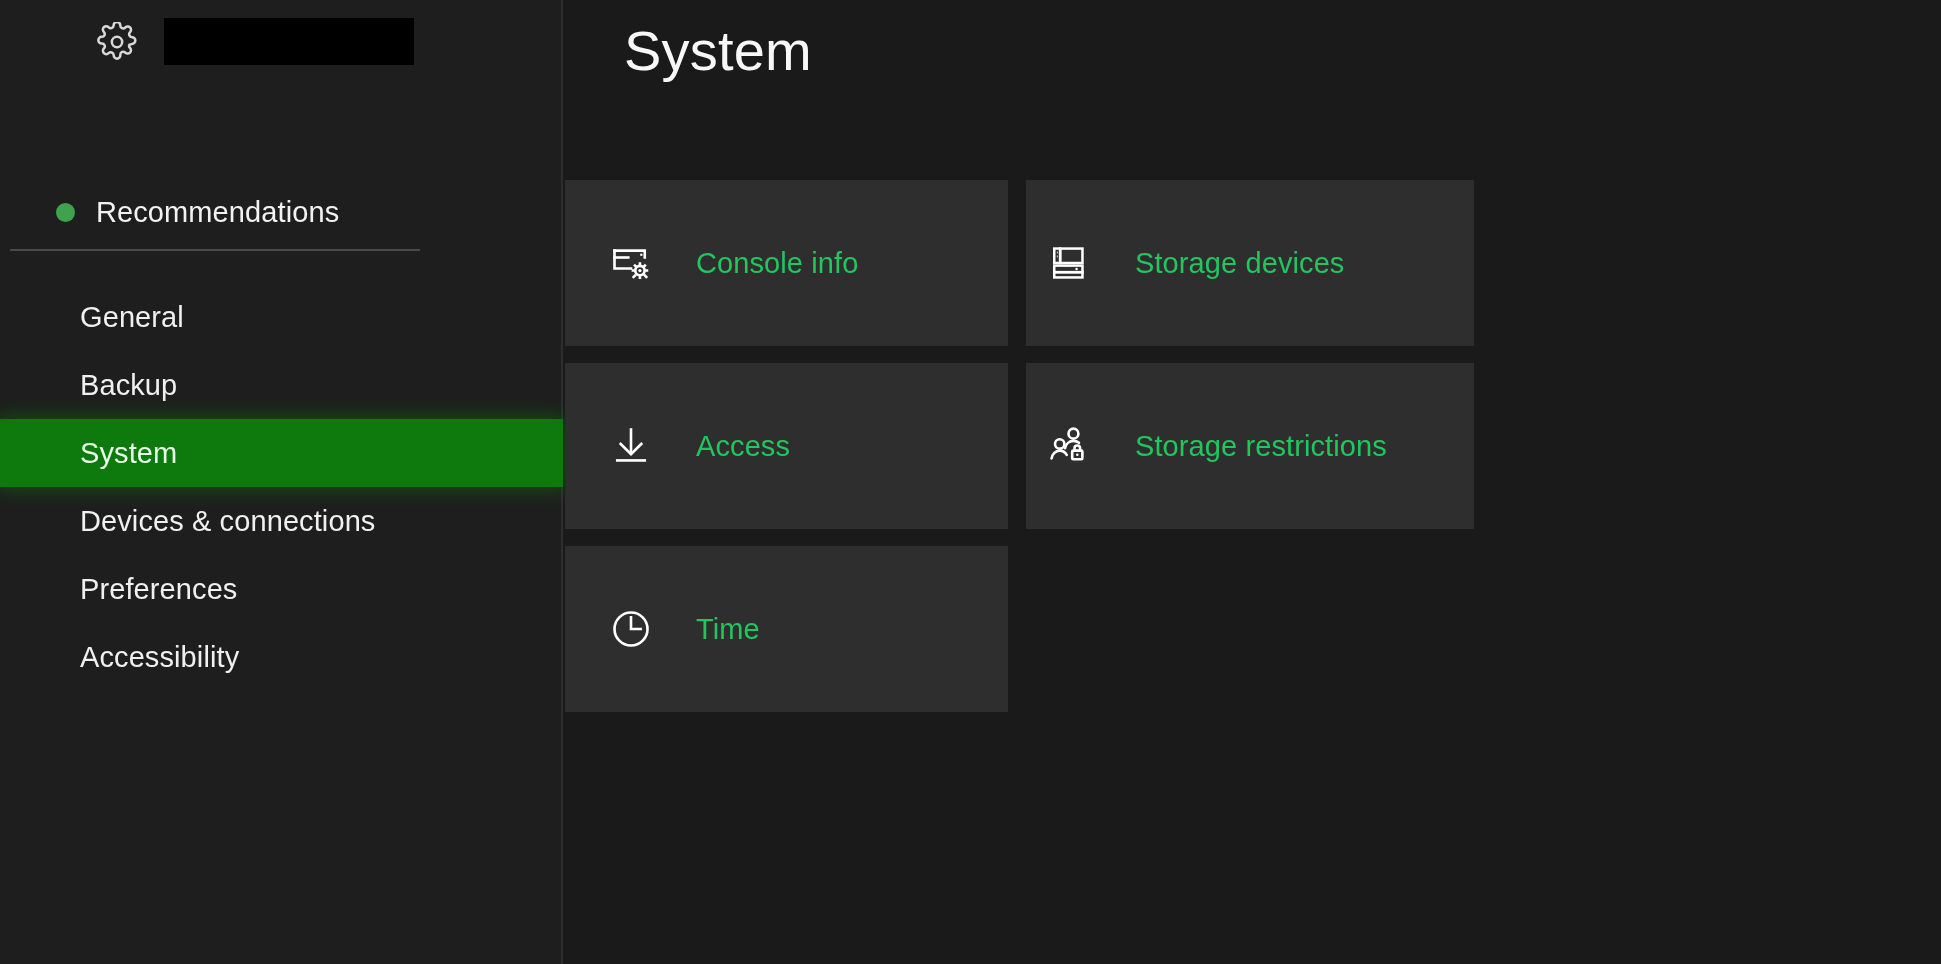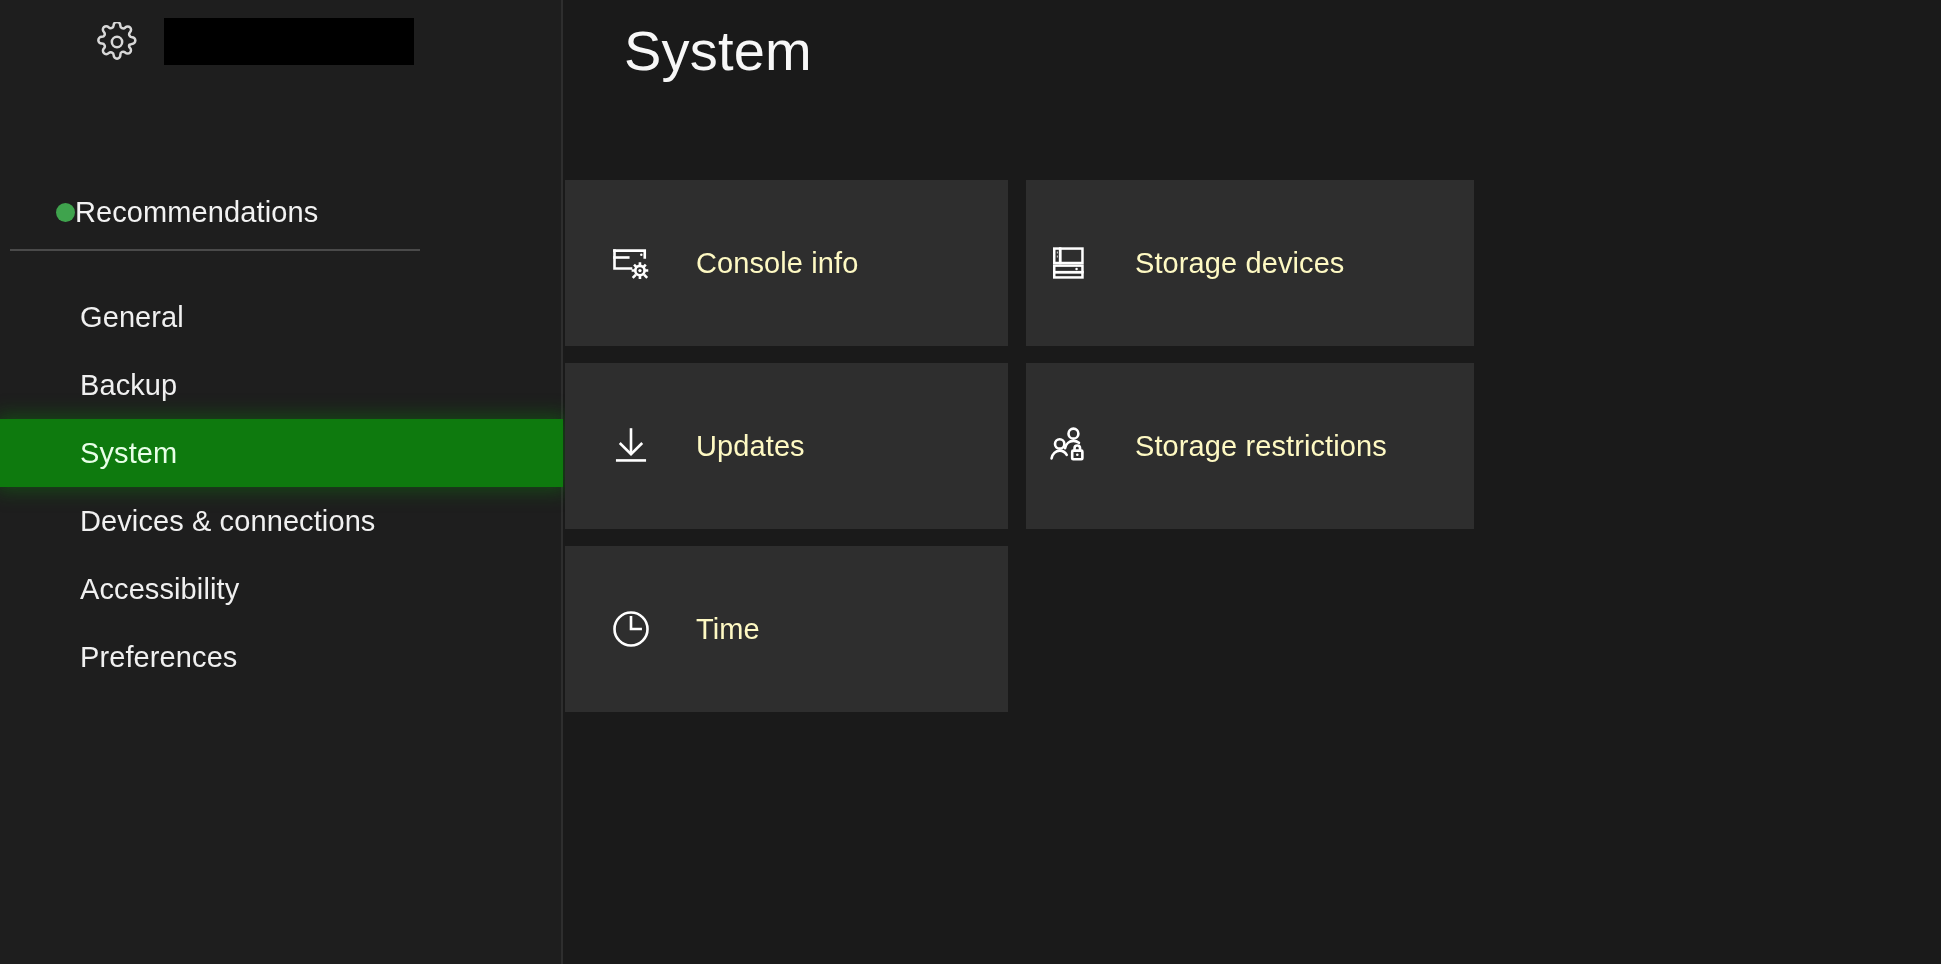--- a/index.html
+++ b/index.html
@@ -45,20 +45,21 @@
     width: 250px;
     height: 47px;
     background: #000000;
   }
 
   #recommendations-row {
     position: absolute;
     left: 56px; top: 196px;
     display: flex;
     align-items: center;
+    gap: 21px;
   }
   #recommendations-dot {
     width: 19px; height: 19px;
     border-radius: 50%;
     background: #3fa34d;
     flex: none;
   }
   #recommendations-label {
     font-size: 29px;
     font-weight: 400;
@@ -149,21 +150,21 @@
     flex: none;
     display: flex;
     align-items: center;
     justify-content: center;
   }
   .tile-icon svg { display: block; }
 
   .tile-label {
     font-size: 29px;
     font-weight: 400;
-    color: #fef9c3;
+    color: #22c55e;
     letter-spacing: 0.1px;
     margin-left: 42px;
     white-space: nowrap;
   }
 </style>
 </head>
 <body>
 
 <div id="sidebar">
 
@@ -191,24 +192,24 @@
     <div class="nav-item">
       <span>Backup</span>
     </div>
     <div class="nav-item selected">
       <span>System</span>
     </div>
     <div class="nav-item">
       <span>Devices &amp; connections</span>
     </div>
     <div class="nav-item">
+      <span>Preferences</span>
+    </div>
+    <div class="nav-item">
       <span>Accessibility</span>
-    </div>
-    <div class="nav-item">
-      <span>Preferences</span>
     </div>
   </div>
 </div>
 
 <div id="main">
 
   <div id="page-title">System</div>
 
   <div id="tile-grid">
 
@@ -246,21 +247,21 @@
 
     <div class="tile-row">
       <div class="tile col-left">
         <span class="tile-icon">
           <svg width="44" height="44" viewBox="0 0 32 32" fill="none" stroke="#ffffff" stroke-width="1.9" stroke-linecap="square">
             <path d="M16 4v17"></path>
             <path d="M8.5 14.5 16 22l7.5-7.5"></path>
             <path d="M6 26.5h20"></path>
           </svg>
         </span>
-        <span class="tile-label">Updates</span>
+        <span class="tile-label">Access</span>
       </div>
 
       <div class="tile col-right">
         <span class="tile-icon">
           <svg width="44" height="44" viewBox="0 0 32 32" fill="none" stroke="#ffffff" stroke-width="1.9" stroke-linecap="round" stroke-linejoin="round">
             <circle cx="18.5" cy="7" r="3.6"></circle>
             <path d="M12.4 17.6c0.6-3.1 3.1-5.3 6.1-5.3 1.5 0 2.9 0.5 4 1.4"></path>
             <circle cx="8.5" cy="14.5" r="3.4"></circle>
             <path d="M2.6 25c0.5-3.2 3-5.6 5.9-5.6 2.1 0 4 1.2 5.1 3.1"></path>
             <rect x="17.6" y="19.4" width="7.4" height="6.2" rx="0.7"></rect>

